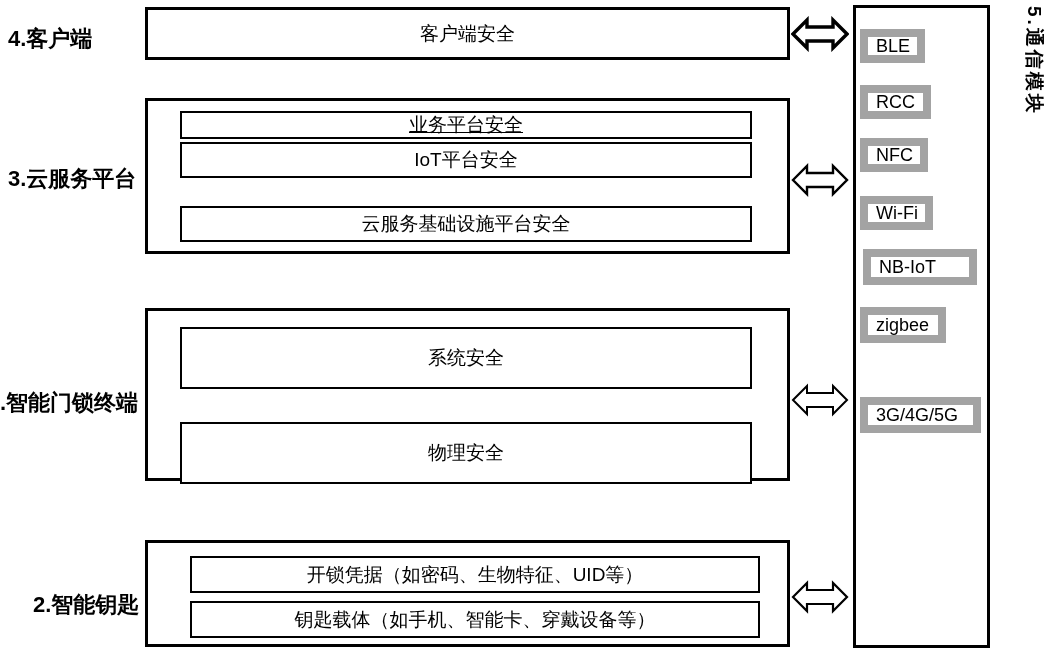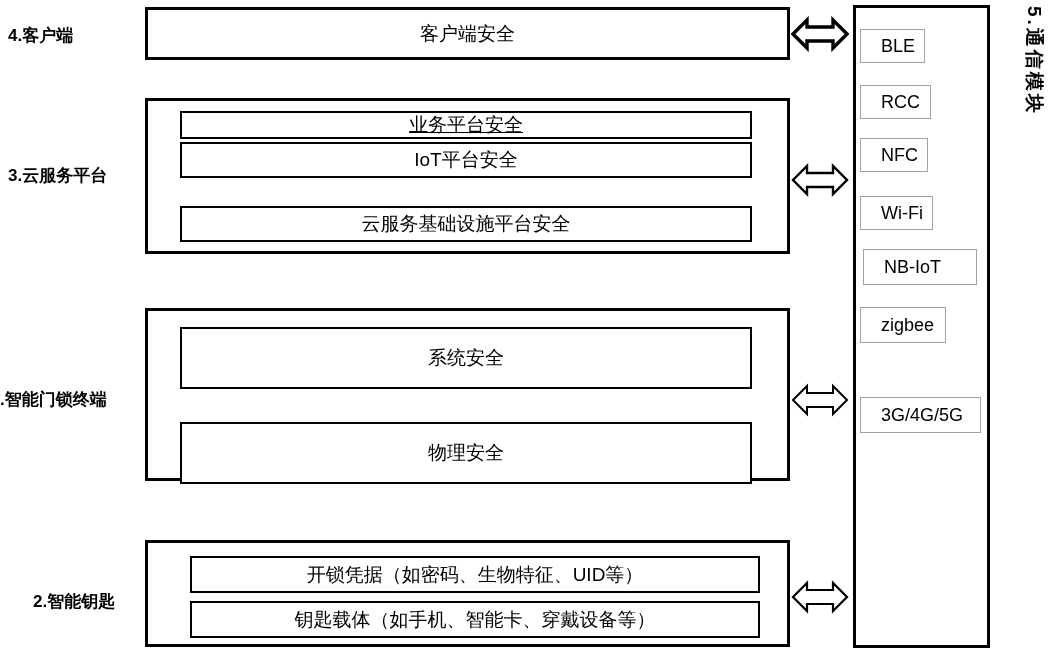--- a/index.html
+++ b/index.html
@@ -8,46 +8,46 @@
     position: relative;
     width: 1060px;
     height: 659px;
     background: #ffffff;
     color: #000;
     font-family: "Liberation Sans", sans-serif;
     overflow: hidden;
   }
   .layer-label {
     position: absolute;
-    font-size: 17px;
+    font-size: 22px;
     font-weight: bold;
     white-space: nowrap;
   }
   .outer-box {
     position: absolute;
     border: 3px solid #000;
     background: #fff;
   }
   .inner-box {
     position: absolute;
     border: 2px solid #000;
     background: #fff;
     display: flex;
     align-items: center;
     justify-content: center;
     font-size: 19px;
     white-space: nowrap;
   }
   .module-box {
     position: absolute;
-    border: 1px solid #a3a3a3;
+    border: 8px solid #a3a3a3;
     background: #fff;
     display: flex;
     align-items: center;
-    padding-left: 20px;
+    padding-left: 8px;
     font-size: 18px;
     white-space: nowrap;
   }
   .arrow { position: absolute; }
   .vertical-label {
     position: absolute;
     left: 1047px;
     top: 6px;
     transform: rotate(90deg);
     transform-origin: left top;

